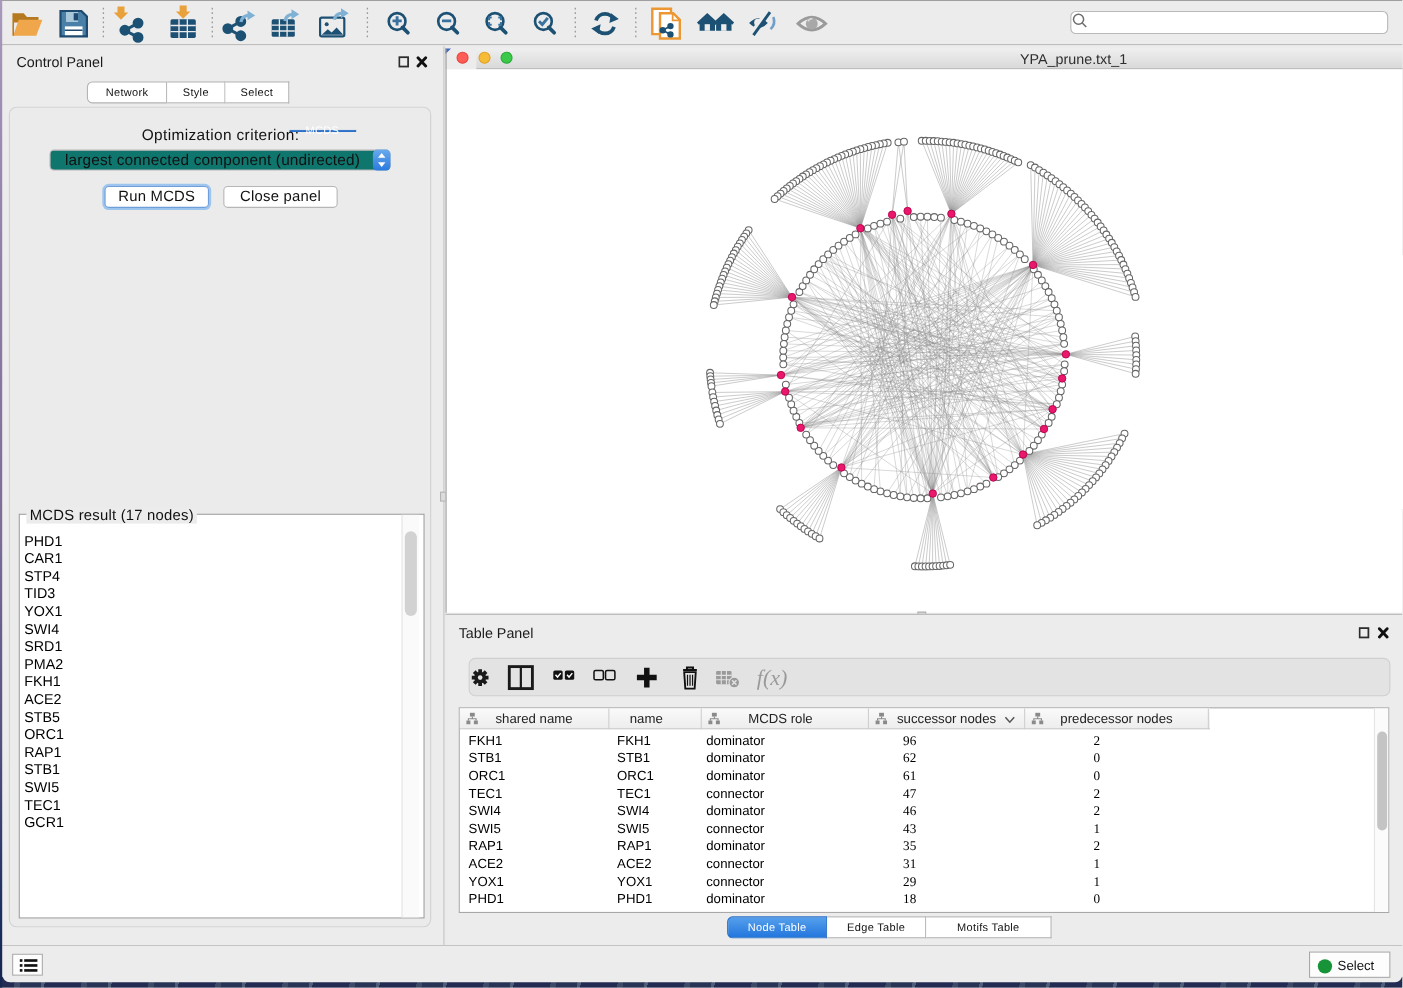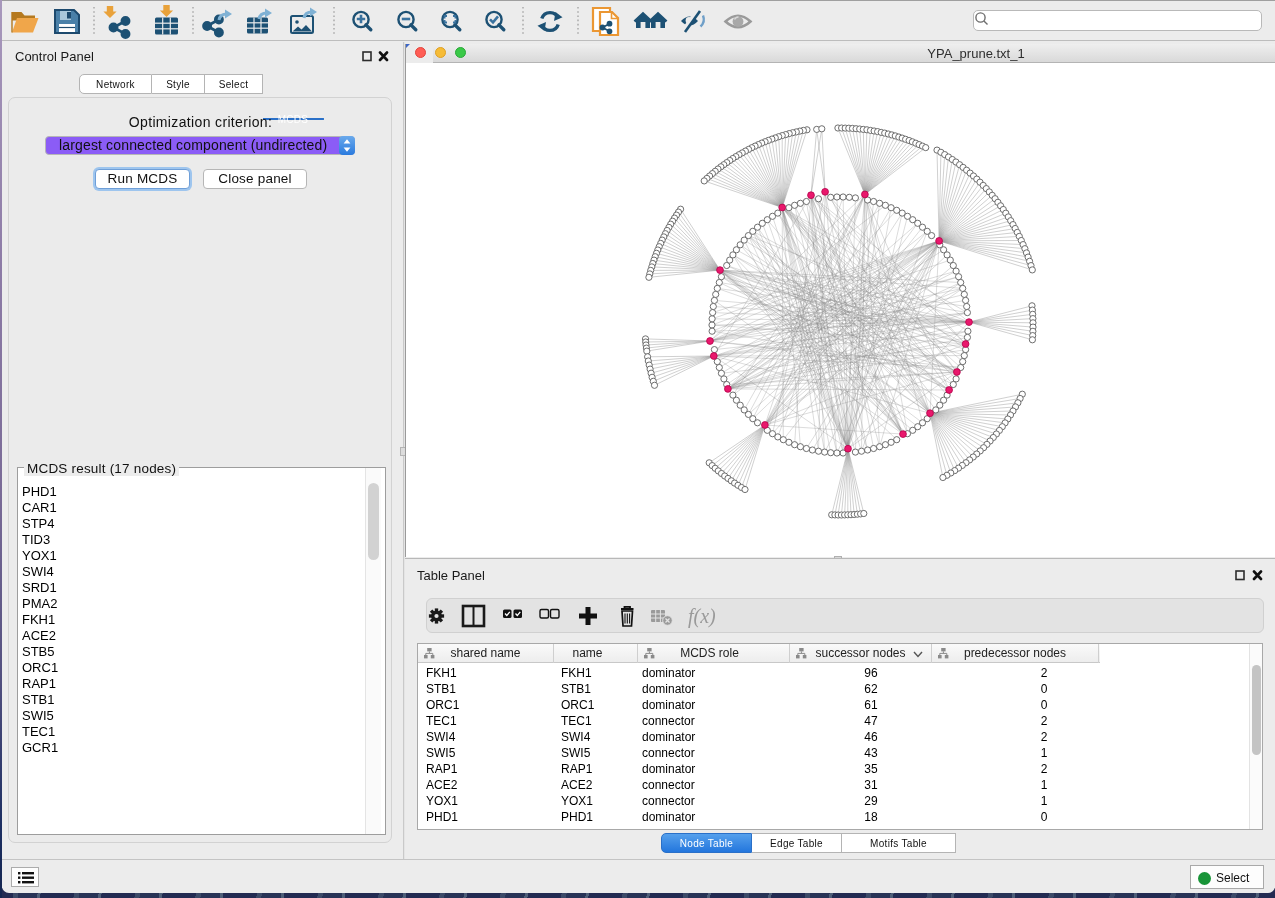--- a/index.html
+++ b/index.html
@@ -14,21 +14,21 @@
 #lstrip { left:0; top:0; width:2px; height:898px; background:linear-gradient(#a898bc, #8d7ba6 30%, #7a6b97 55%, #545180 75%, #1d2f62 92%, #14254f); z-index:50; }
 
 #cp-title { left:15px; top:49px; color:#1a1a1a; }
 #cp-inner { left:8px; top:97px; width:384px; height:746px; background:#ebebeb; border:1px solid #d2d2d2; border-radius:7px; }
 .tabrow { position:absolute; display:flex; height:20px; font-size:10px; letter-spacing:0.3px; }
 .tab { background:#ffffff; border:1px solid #b4b4b4; border-left:none; color:#111; display:flex; align-items:center; justify-content:center; }
 .tab.first { border-left:1px solid #b4b4b4; border-radius:5px 0 0 5px; }
 .tab.last { border-radius:0 5px 5px 0; }
 .tab.sel { background:linear-gradient(#55a0ec,#2376dd); border-color:#2a70c8; color:#fff; }
 #opt-label { left:0; top:114px; width:401px; text-align:center; color:#111; font-size:14px; letter-spacing:0.35px; }
-#dropdown { left:45px; top:136px; width:310px; height:19px; background:#8b5cf6; border:1px solid #b6b6b6; border-radius:4px; color:#111; line-height:17px; padding-left:13px; font-size:14px; letter-spacing:0.15px; }
+#dropdown { left:45px; top:136px; width:310px; height:19px; background:#0f766e; border:1px solid #b6b6b6; border-radius:4px; color:#111; line-height:17px; padding-left:13px; font-size:14px; letter-spacing:0.15px; }
 #dd-btn { position:absolute; right:-1px; top:-1px; width:16px; height:19px; border-radius:4px; background:linear-gradient(#6aaaec,#2a7ade); }
 .btn { position:absolute; height:20px; background:#ffffff; border:1px solid #b6b6b6; border-radius:4px; color:#111; text-align:center; line-height:18px; font-size:13.5px; letter-spacing:0.2px; }
 #btn-run { left:95px; top:169px; width:95px; box-shadow:0 0 0 2px #9ec5ee; border-color:#6f9fd8; }
 #btn-close { left:203px; top:169px; width:104px; }
 
 #mcds-box { left:17px; top:467px; width:369px; height:368px; background:#ffffff; border:1px solid #9d9d9d; }
 #mcds-legend { left:24px; top:461px; color:#111; background:#ececec; padding:0 3px; font-size:13.5px; letter-spacing:0.2px; }
 #mcds-list { left:22px; top:484px; color:#000; line-height:16px; }
 #mcds-sb { left:365px; top:468px; width:16px; height:366px; background:#fafafa; border-left:1px solid #e4e4e4; }
 #mcds-thumb { position:absolute; left:2px; top:15px; width:11px; height:77px; background:#d2d2d2; border-radius:6px; }
@@ -45,21 +45,21 @@
 #hsplit-grip { left:834px; top:556px; width:8px; height:5px; background:#d8d8d8; border:1px solid #b0b0b0; }
 
 #tpanel { left:405px; top:558px; width:870px; height:301px; background:#ececec; border-top:1px solid #b8b8b8; }
 #tp-title { left:417px; top:568px; color:#1a1a1a; }
 #tp-toolbar { left:426px; top:598px; width:838px; height:35px; background:#e3e3e3; border:1px solid #d0d0d0; border-radius:6px; }
 #tp-table { left:417px; top:643px; width:846px; height:187px; background:#ffffff; border:1px solid #a8a8a8; }
 #tp-header { position:absolute; left:0; top:0; width:682px; height:19px; background:linear-gradient(#fafafa,#ededed); border-bottom:1px solid #c8c8c8; font-size:12px; color:#222; }
 .hcol { position:absolute; top:0; height:19px; border-right:1px solid #cfcfcf; text-align:center; line-height:18px; }
 .trow { position:absolute; font-size:12px; color:#000; height:16px; line-height:16px; }
 .cL { position:absolute; }
-.cR { position:absolute; text-align:center; }
+.cR { position:absolute; text-align:left;font-family:Liberation Serif, serif; }
 #tp-sb { left:1249px; top:644px; width:13px; height:185px; background:#fbfbfb; border-left:1px solid #e3e3e3; }
 #tp-thumb { position:absolute; left:2px; top:21px; width:9px; height:90px; background:#c4c4c4; border-radius:5px; }
 
 #statusbar { left:2px; top:859px; width:1273px; height:34px; background:#ececec; border-top:1px solid #c4c4c4; border-radius:0 0 7px 7px; z-index:1; }
 #sb-listbtn { z-index:2; left:11px; top:867px; width:28px; height:20px; background:#fdfdfd; border:1px solid #ababab; }
 #sb-mem { z-index:2; left:1190px; top:865px; width:74px; height:24px; background:#fdfdfd; border:1px solid #a9a9a9; color:#111; font-size:12px; }
 #sb-mem .dot { position:absolute; left:7px; top:6px; width:13px; height:13px; border-radius:50%; background:#189438; }
 #sb-mem .txt { position:absolute; left:25px; top:5px; }
 
 #wallpaper { left:0; top:888px; width:1275px; height:10px; background:repeating-linear-gradient(100deg, #232b52 0 14px, #3c4a68 14px 19px, #283356 19px 38px, #4e5e78 38px 41px, #232b52 41px 60px); }

